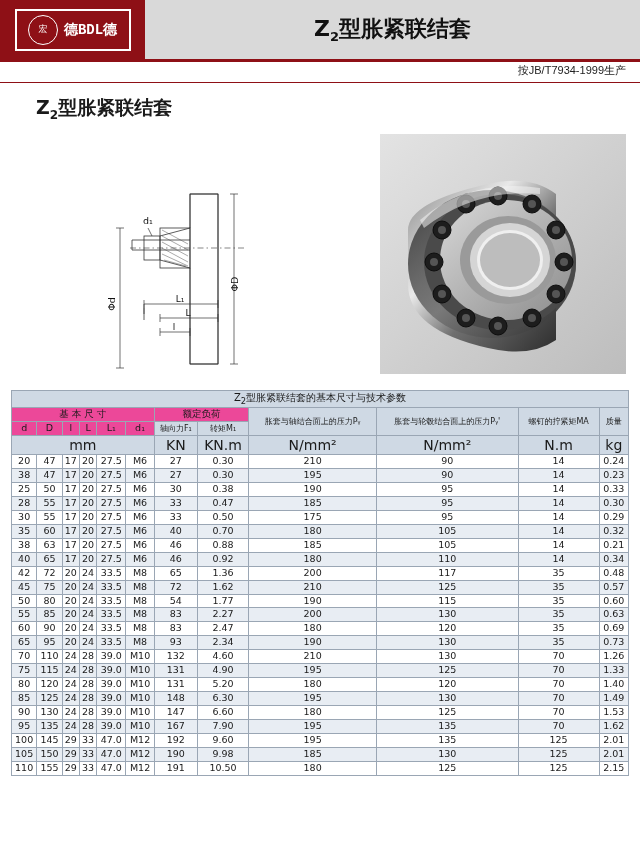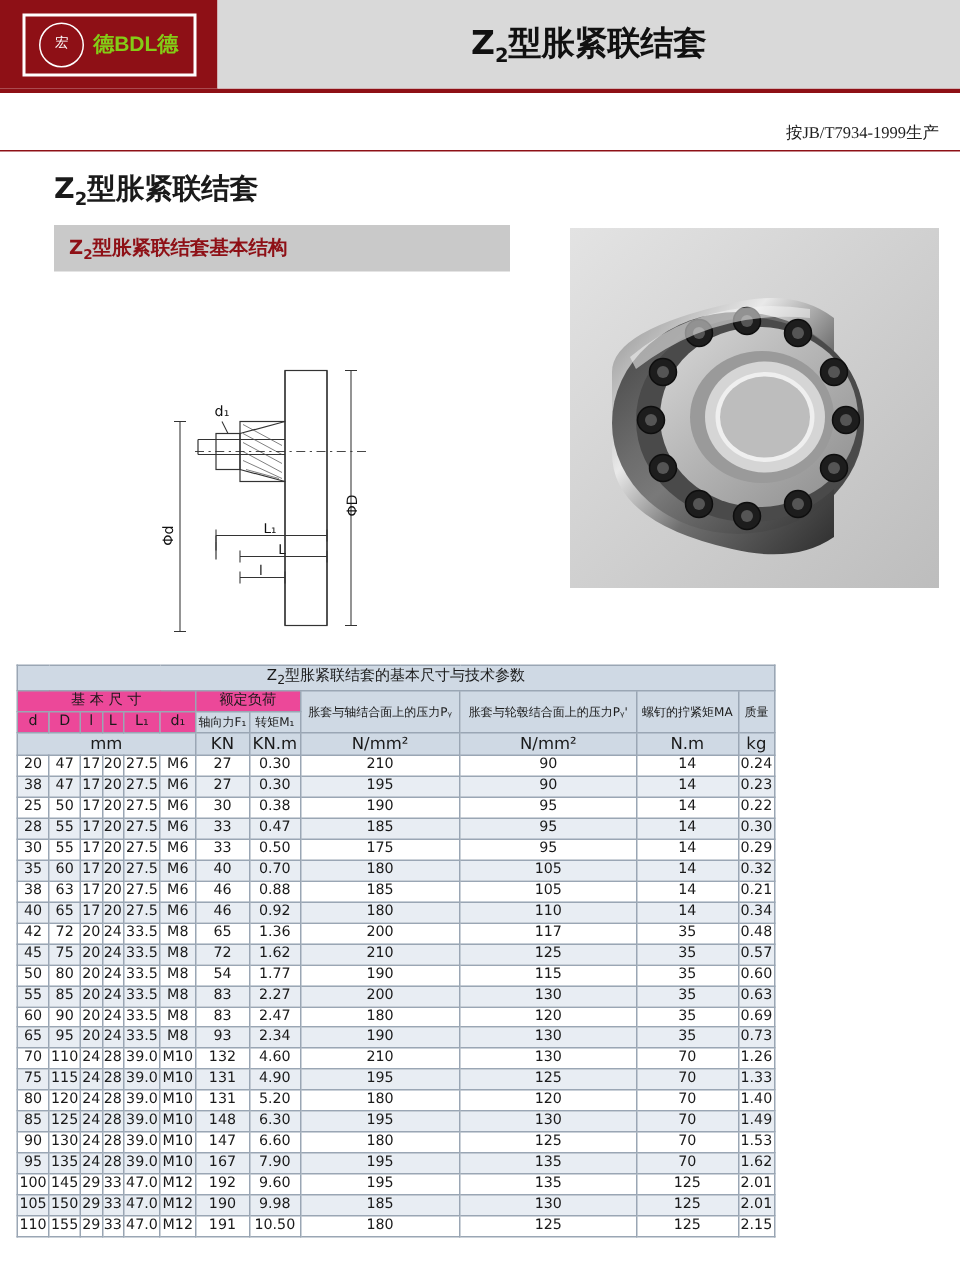--- a/index.html
+++ b/index.html
@@ -45,25 +45,25 @@
     border: 1.5px solid #fff;
     color: #fff;
     font-size: 9px;
     line-height: 1;
     display: flex;
     align-items: center;
     justify-content: center;
     font-family: "DejaVu Sans", sans-serif;
   }
   .logo-text {
-    color: #84cc16;
+    color: #ffffff;
     font-size: 14px;
     font-weight: bold;
     letter-spacing: 0px;
-    font-family: Liberation Sans, sans-serif;
+    font-family: Liberation Mono, monospace;
   }
   .header-title-wrap {
     flex: 1;
     display: flex;
     align-items: center;
     justify-content: center;
     background: #d9d9d9;
     position: relative;
   }
   .header-title {
@@ -72,24 +72,24 @@
     color: #111;
     font-family: "DejaVu Sans", sans-serif;
   }
   .header-title sub {
     font-size: 13px;
   }
 
   .std-line {
     text-align: right;
     font-size: 11px;
-    padding: 19px 14px 4px 0;
+    padding: 1px 14px 4px 0;
     border-bottom: 1.5px solid #8e1016;
     color: #222;
-    font-family: Liberation Serif, serif;
+    font-family: Liberation Sans, sans-serif;
   }
 
   
   .page-title {
     font-size: 19px;
     font-weight: bold;
     padding: 12px 0 6px 36px;
     font-family: "DejaVu Sans", sans-serif;
   }
   .page-title sub { font-size: 12px; }
@@ -129,42 +129,42 @@
     height: 240px;
     background: #d7d7d7;
     position: relative;
     overflow: hidden;
   }
 
   
   .table-wrap { padding: 8px 11px 0 11px; }
   table.spec {
     border-collapse: collapse;
-    width: 506px;
+    width: 618px;
     font-size: 9.5px;
     font-family: "DejaVu Sans", sans-serif;
   }
   table.spec td, table.spec th {
     border: 1px solid #9aa6b4;
     text-align: center;
     padding: 1px 0;
     line-height: 1.15;
     font-weight: normal;
   }
   .cap {
     background: #cfd9e4;
     font-weight: bold;
     font-size: 10px;
     padding: 3px 0;
   }
   .hdr { background: #ec4899; font-weight: bold; }
   .hdr-sub { background: #cfd9e4; font-size: 8px; }
   tr.r-odd td { background: #ffffff; }
   tr.r-even td { background: #e8edf3; }
-  .unit-row td { background: #cfd9e4; font-size: 11px; }
+  .unit-row td { background: #cfd9e4; font-size: 14px; }
 </style>
 </head>
 <body>
 
 <div class="header">
   <div class="logo-box">
     <div class="logo-inner">
       <div class="logo-seal">宏</div>
       <div class="logo-text">德BDL德</div>
     </div>
@@ -178,23 +178,20 @@
 
 <div class="std-line">按JB/T7934-1999生产</div>
 
 <div class="page-title">
   <span>Z</span><sub>2</sub><span>型胀紧联结套</span>
 </div>
 
 <div class="content">
   <div class="left-col">
 
-    <div class="section-bar">
-      <span>Z</span><sub>2</sub><span>型胀紧联结套基本结构</span>
-    </div>
 
     <div class="drawing">
       <svg width="360" height="250" viewBox="0 0 360 250">
         <g stroke="#333" fill="none" stroke-width="0.8">
 
           <rect x="178" y="62" width="28" height="170"></rect>
 
           <line x1="178" y1="62" x2="206" y2="62"></line>
 
           <line x1="120" y1="108" x2="178" y2="108"></line>
@@ -416,21 +413,21 @@
           <td>50</td>
           <td>17</td>
           <td>20</td>
           <td>27.5</td>
           <td>M6</td>
           <td>30</td>
           <td>0.38</td>
           <td>190</td>
           <td>95</td>
           <td>14</td>
-          <td>0.22</td>
+          <td>0.33</td>
         </tr>
         <tr class="r-even">
           <td>28</td>
           <td>55</td>
           <td>17</td>
           <td>20</td>
           <td>27.5</td>
           <td>M6</td>
           <td>33</td>
           <td>0.47</td>

